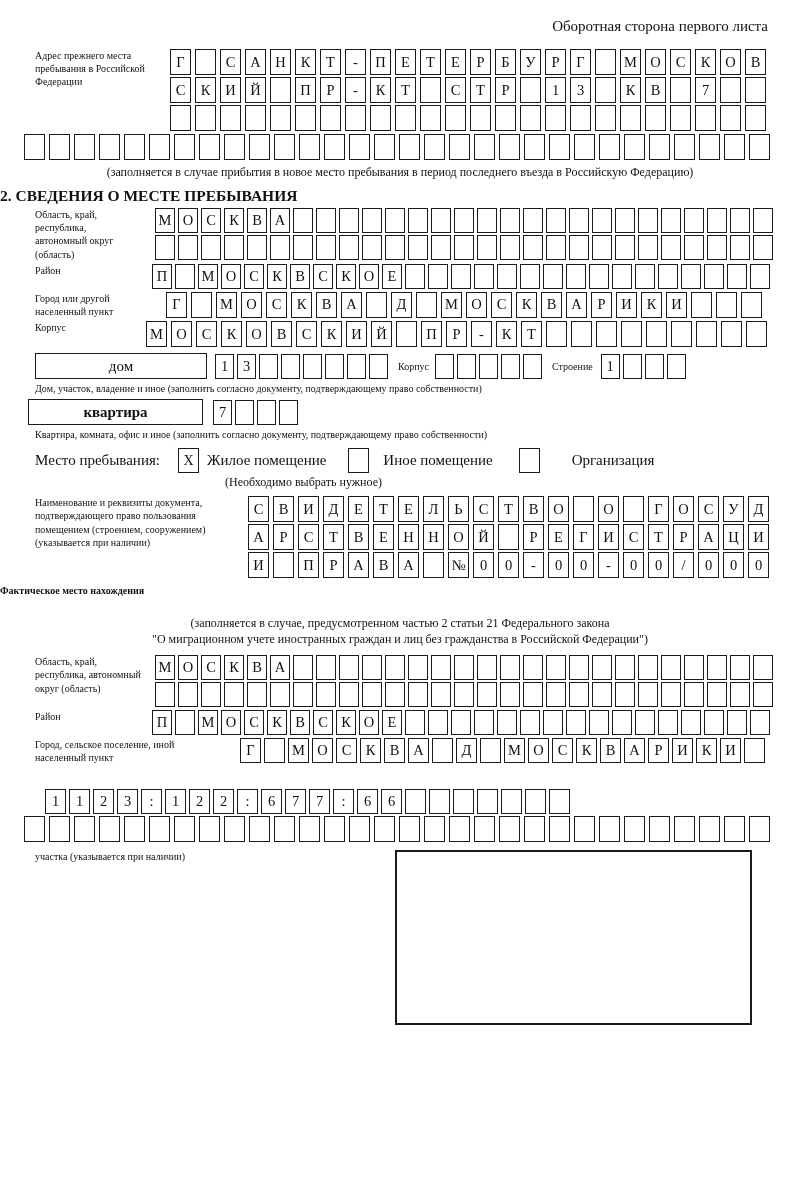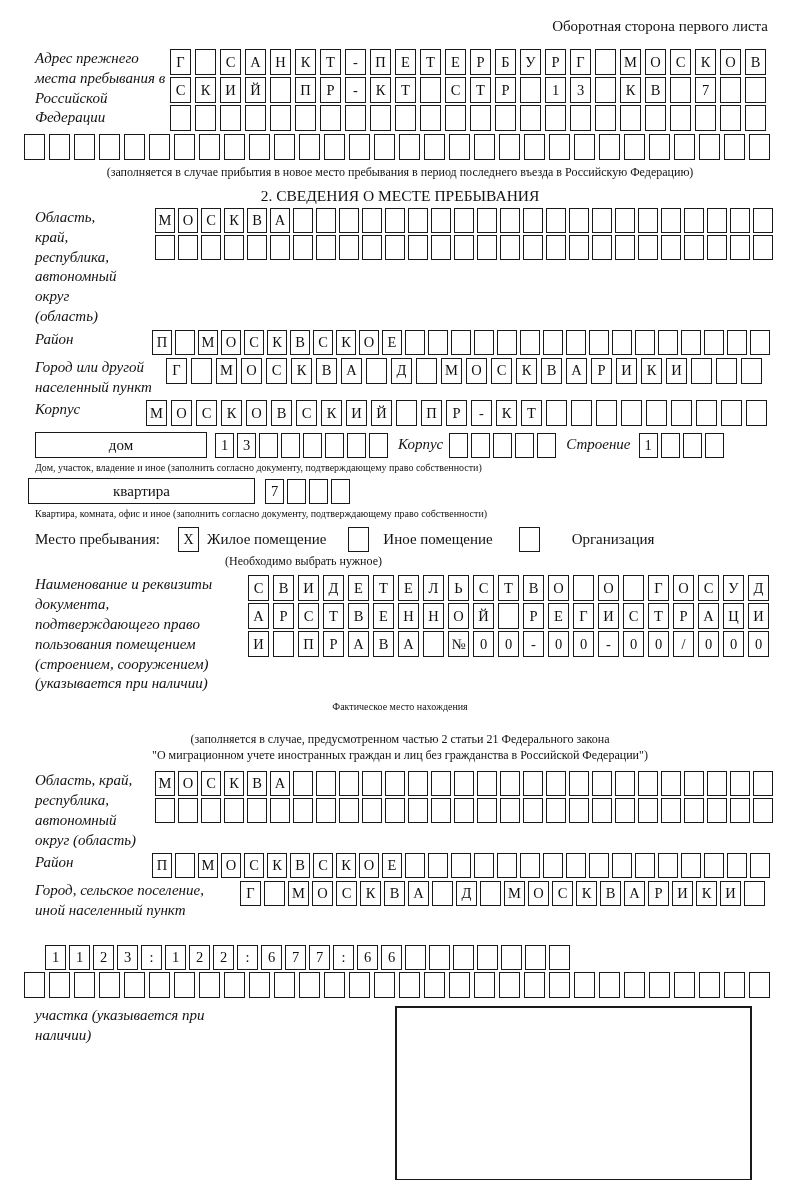--- a/index.html
+++ b/index.html
@@ -1,30 +1,30 @@
 <!DOCTYPE html>
 <html><head>
 <meta charset="utf-8">
 <style>
   html,body{margin:0;padding:0;background:#fff;}
   body{width:800px;height:1180px;overflow:hidden;font-family:"Liberation Serif","DejaVu Serif",serif;color:#111;}
   .page{position:relative;width:800px;height:1180px;}
   .top-note{text-align:right;padding:18px 32px 0 0;font-size:15px;}
   .frow{display:flex;align-items:flex-start;padding-left:35px;margin-top:3px;}
-  .flabel{font-size:15px;line-height:1.32;flex:none;font-style:italic;}
+  .flabel{font-size:10px;line-height:1.32;flex:none;}
   .stack{display:flex;flex-direction:column;gap:2px;}
   .cr{display:flex;gap:4px;flex:none;}
   .cr .cell{flex:none;width:21px;height:26px;border:1.6px solid #1a1a1a;box-sizing:border-box;
             display:flex;align-items:center;justify-content:center;font-size:14.5px;background:#fff;}
   .cr.t23{gap:3px;} .cr.t23 .cell{width:20px;height:25px;}
   .cr.t24{gap:3px;} .cr.t24 .cell{width:21px;height:25px;}
   .cr.t22{gap:3px;} .cr.t22 .cell{width:19px;height:25px;}
   .fullrow{padding-left:24px;margin-top:3px;}
   .note-c{text-align:center;font-size:12px;margin-top:5px;}
-  .h-bold{text-align:center;font-weight:normal;font-size:15.5px;margin-top:7px;}
+  .h-bold{font-weight:bold;font-size:15.5px;margin-top:7px;}
   .typebox{flex:none;border:1.6px solid #1a1a1a;height:26px;box-sizing:border-box;display:flex;
            align-items:center;justify-content:center;font-size:15px;}
   .caption{font-size:10px;padding-left:35px;margin-top:4px;}
   .chk{flex:none;width:21px;height:25px;border:1.6px solid #1a1a1a;box-sizing:border-box;
        display:flex;align-items:center;justify-content:center;font-size:14px;}
   .stay-row{display:flex;align-items:center;padding-left:35px;margin-top:8px;font-size:15px;}
   .stamp-box{flex:none;width:357px;height:175px;border:2px solid #1a1a1a;box-sizing:border-box;background:#fff;}
   .mt2{margin-top:2px;} .mt6{margin-top:6px;}
 </style>
 </head>
@@ -337,21 +337,21 @@
     <div class="cr t22" style="margin-left:8px;">
         <span class="cell">1</span>
         <span class="cell"></span>
         <span class="cell"></span>
         <span class="cell"></span>
       </div>
   </div>
   <div class="caption">Дом, участок, владение и иное (заполнить согласно документу, подтверждающему право собственности)</div>
 
   <div class="frow" style="padding-left:28px;align-items:center;margin-top:5px;">
-    <div class="typebox" style="width:227px;">квартира</div>
+    <div class="typebox" style="width:175px;font-weight:bold;">квартира</div>
     <div class="cr t22" style="margin-left:10px;">
         <span class="cell">7</span>
         <span class="cell"></span>
         <span class="cell"></span>
         <span class="cell"></span>
       </div>
   </div>
   <div class="caption">Квартира, комната, офис и иное (заполнить согласно документу, подтверждающему право собственности)</div>
 
   <div class="stay-row">

